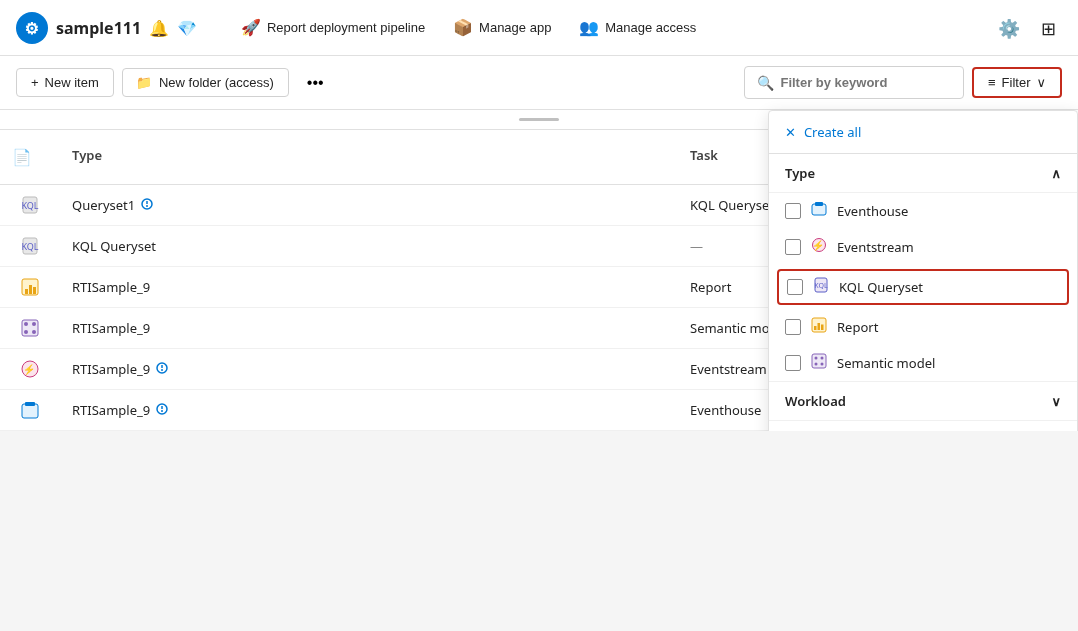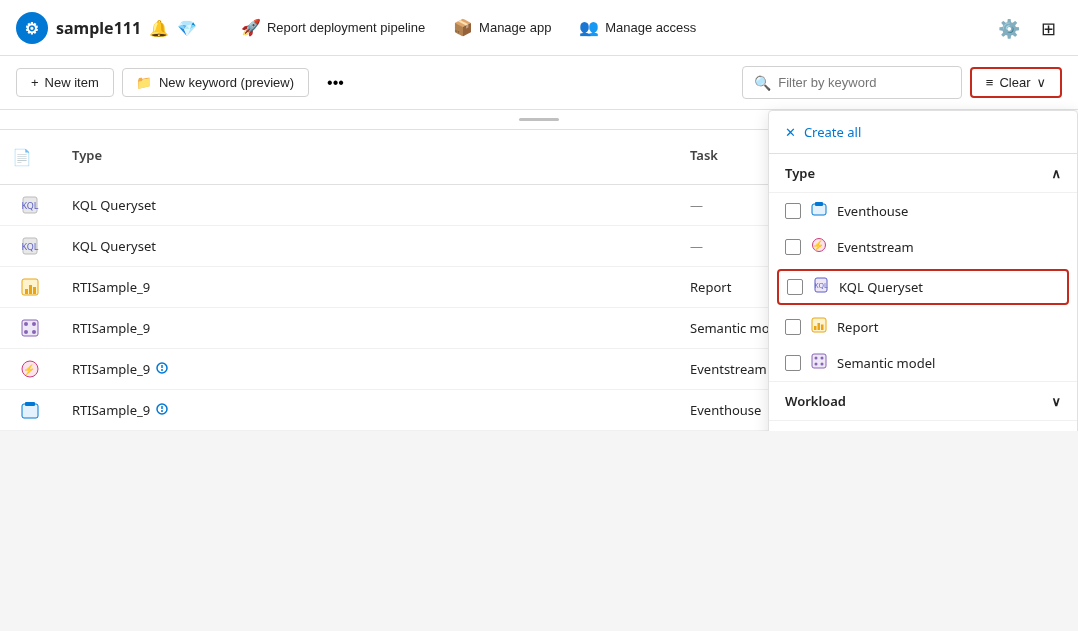--- a/index.html
+++ b/index.html
@@ -42,21 +42,21 @@
       padding: 6px 10px; border-radius: 4px; border: none;
       background: transparent; cursor: pointer; font-size: 16px;
     }
     .toolbar-spacer { flex: 1; }
     .search-box {
       display: flex; align-items: center; gap: 6px;
       border: 1px solid #d1d1d1; border-radius: 4px;
       padding: 6px 12px; background: #fff; width: 220px;
     }
     .search-box input {
-      border: none; outline: none; font-size: 13px; width: 100%; color: #7f1d1d;
+      border: none; outline: none; font-size: 13px; width: 100%; color: #7f1d1d; font-weight: bold;
     }
     .filter-btn {
       display: flex; align-items: center; gap: 6px;
       padding: 6px 14px; border-radius: 4px; border: 2px solid #c42b1c;
       background: #fff; cursor: pointer; font-size: 13px; color: #242424; font-weight: 500;
     }
 
     
     .table-area {
       background: #fff; margin: 0; position: relative;
@@ -153,33 +153,33 @@
   <span style="font-size:18px; padding:6px;">⊞</span>
 </nav>
 
 <div class="toolbar">
   <button class="toolbar-btn">
     <span>+</span>
     <span>New item</span>
   </button>
   <button class="toolbar-btn">
     <span>📁</span>
-    <span>New keyword (preview)</span>
+    <span>New folder (access)</span>
   </button>
   <button class="toolbar-more">
     <span>•••</span>
   </button>
   <div class="toolbar-spacer"></div>
   <div class="search-box">
     <span style="color:#888;">🔍</span>
     <input type="text" placeholder="Filter by keyword" style="">
   </div>
   <button class="filter-btn">
     <span>≡</span>
-    <span>Clear</span>
+    <span>Filter</span>
     <span>∨</span>
   </button>
 </div>
 
 <div class="table-area">
   <div class="table-divider">
     <div class="table-divider-line"></div>
   </div>
 
   <div class="table-header">
@@ -191,20 +191,28 @@
   </div>
 
   <div id="table-body">
       <div class="table-row">
     <div class="td row-icon">
           <svg width="20" height="20" viewBox="0 0 20 20">
             <rect x="3" y="2" width="14" height="16" rx="2" fill="#e8e8e8" stroke="#bbb" stroke-width="1"></rect>
             <text x="10" y="14" text-anchor="middle" font-size="9" fill="#5b5fc7">KQL</text>
           </svg>
         </div>
+    <div class="td row-name">
+      <span class="row-name-text">Queryset1</span>
+      <span><svg width="12" height="12" viewBox="0 0 12 12">
+              <circle cx="6" cy="6" r="5" fill="none" stroke="#0078d4" stroke-width="1.5"></circle>
+              <line x1="6" y1="3" x2="6" y2="6" stroke="#0078d4" stroke-width="1.5"></line>
+              <circle cx="6" cy="8" r="1" fill="#0078d4"></circle>
+            </svg></span>
+    </div>
     <div class="td">KQL Queryset</div>
     <div class="td task-dash">—</div>
   </div>
       <div class="table-row">
     <div class="td row-icon">
           <svg width="20" height="20" viewBox="0 0 20 20">
             <rect x="3" y="2" width="14" height="16" rx="2" fill="#e8e8e8" stroke="#bbb" stroke-width="1"></rect>
             <text x="10" y="14" text-anchor="middle" font-size="9" fill="#5b5fc7">KQL</text>
           </svg>
         </div>

